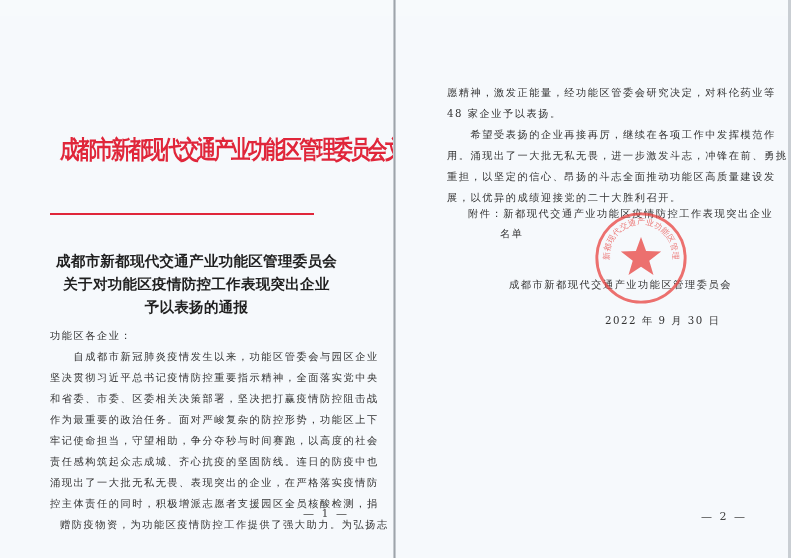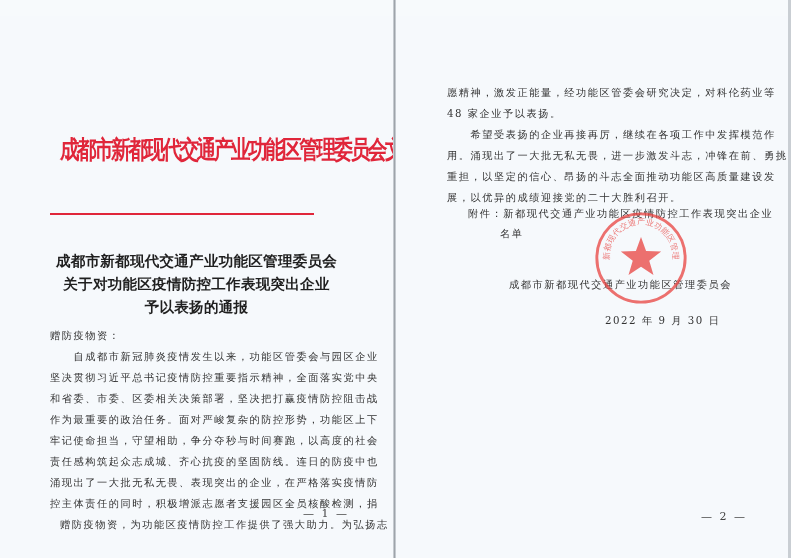--- a/index.html
+++ b/index.html
@@ -64,21 +64,21 @@
 <body>
 
 <div class="page" id="page-1">
   <div class="abs red-header">成都市新都现代交通产业功能区管理委员会文件</div>
   <div class="red-rule"></div>
 
   <div class="abs title-line" style="top:236px;">成都市新都现代交通产业功能区管理委员会</div>
   <div class="abs title-line" style="top:259px;">关于对功能区疫情防控工作表现突出企业</div>
   <div class="abs title-line" style="top:282px;">予以表扬的通报</div>
 
-  <div class="abs body-line" style="left:50px; top:313px;">赠防疫物资：</div>
+  <div class="abs body-line" style="left:50px; top:313px;">功能区各企业：</div>
 
   <div class="abs body-line" style="left:50px; top:334px;">　　自成都市新冠肺炎疫情发生以来，功能区管委会与园区企业</div>
   <div class="abs body-line" style="left:50px; top:355px;">坚决贯彻习近平总书记疫情防控重要指示精神，全面落实党中央</div>
   <div class="abs body-line" style="left:50px; top:376px;">和省委、市委、区委相关决策部署，坚决把打赢疫情防控阻击战</div>
   <div class="abs body-line" style="left:50px; top:397px;">作为最重要的政治任务。面对严峻复杂的防控形势，功能区上下</div>
   <div class="abs body-line" style="left:50px; top:418px;">牢记使命担当，守望相助，争分夺秒与时间赛跑，以高度的社会</div>
   <div class="abs body-line" style="left:50px; top:460px;">涌现出了一大批无私无畏、表现突出的企业，在严格落实疫情防</div>
   <div class="abs body-line" style="left:50px; top:439px;">责任感构筑起众志成城、齐心抗疫的坚固防线。连日的防疫中也</div>
   <div class="abs body-line" style="left:50px; top:481px;">控主体责任的同时，积极增派志愿者支援园区全员核酸检测，捐</div>
   <div class="abs body-line" style="left:50px; top:502px;padding-left:10px;">赠防疫物资，为功能区疫情防控工作提供了强大助力。为弘扬志</div>

